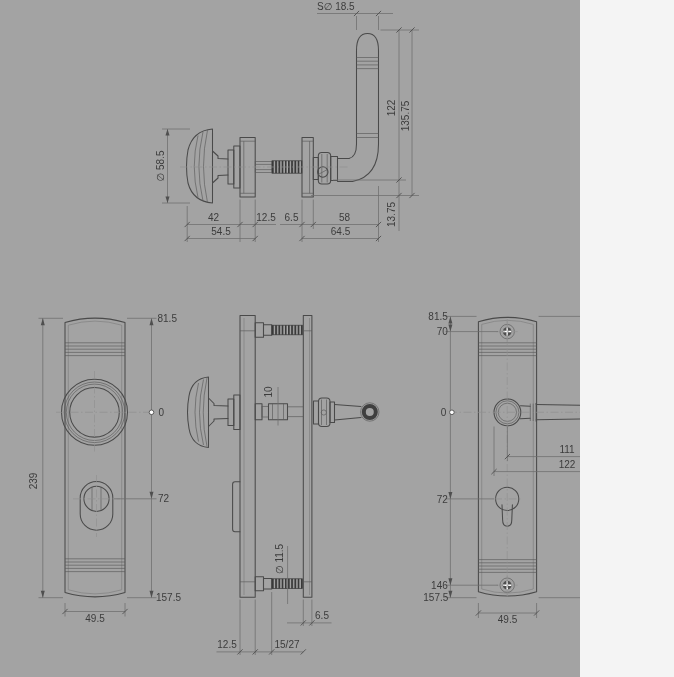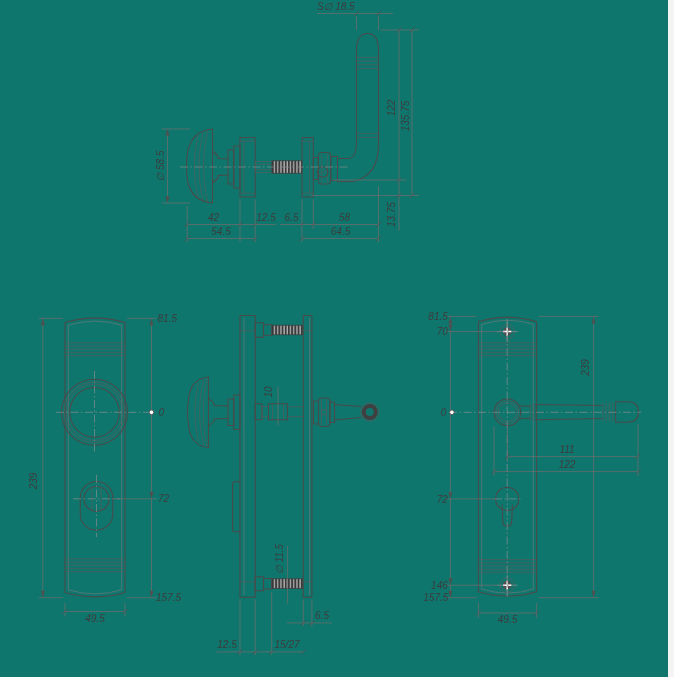--- a/index.html
+++ b/index.html
@@ -1,16 +1,16 @@
 <!DOCTYPE html>
 <html><head>
 <meta charset="utf-8">
 <style>
   html,body{margin:0;padding:0;background:#f4f4f4;}
-  .stage{width:668px;height:677px;background:#0f766e;position:relative;overflow:hidden;font-style:italic;}
+  .stage{width:580px;height:677px;background:#a3a3a3;position:relative;overflow:hidden;}
   svg{display:block;}
   .ol{fill:none;stroke:#4a4a4a;stroke-width:1.05;stroke-linecap:round;stroke-linejoin:round;}
   .thin{fill:none;stroke:#5a5a5a;stroke-width:.65;}
   .lt{fill:none;stroke:#7a7a7a;stroke-width:.6;}
   .dim{fill:none;stroke:#6e6e6e;stroke-width:.75;}
   .tick{stroke:#4f4f4f;stroke-width:.9;}
   .tri{fill:#4f4f4f;stroke:none;}
   .cl{fill:none;stroke:#8f8f8f;stroke-width:.65;stroke-dasharray:8 2.5 1.5 2.5;}
   .dimtext{font-family:"Liberation Sans",sans-serif;font-size:10px;fill:#3c3c3c;}
   .mark{fill:#ffffff;stroke:#4f4f4f;stroke-width:.9;}

